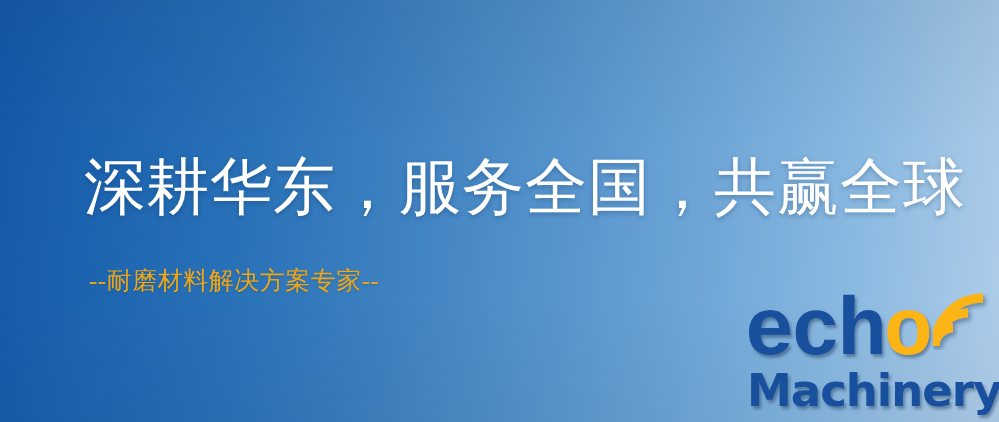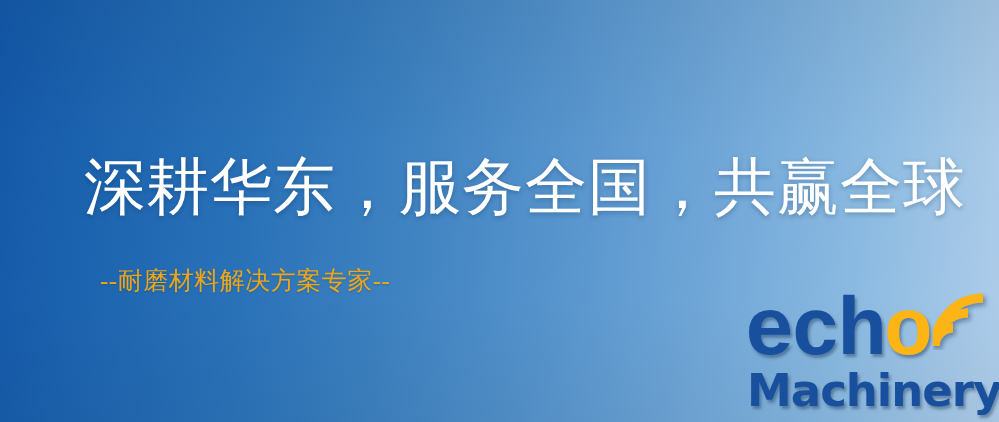--- a/index.html
+++ b/index.html
@@ -50,21 +50,21 @@
     line-height: 1;
     color: #ffffff;
     letter-spacing: 1px;
     white-space: nowrap;
     text-shadow: 0 2px 5px rgba(8,40,80,0.30);
   }
 
   
   #subtitle {
     position: absolute;
-    left: 100px;
+    left: 89px;
     top: 268px;
     font-family: "Liberation Serif", "DejaVu Serif", serif;
     font-size: 25px;
     line-height: 1;
     color: #EDA61C;
     letter-spacing: 0.5px;
     white-space: nowrap;
     text-shadow: 0 1px 2px rgba(40,60,20,0.25);
   }
 

